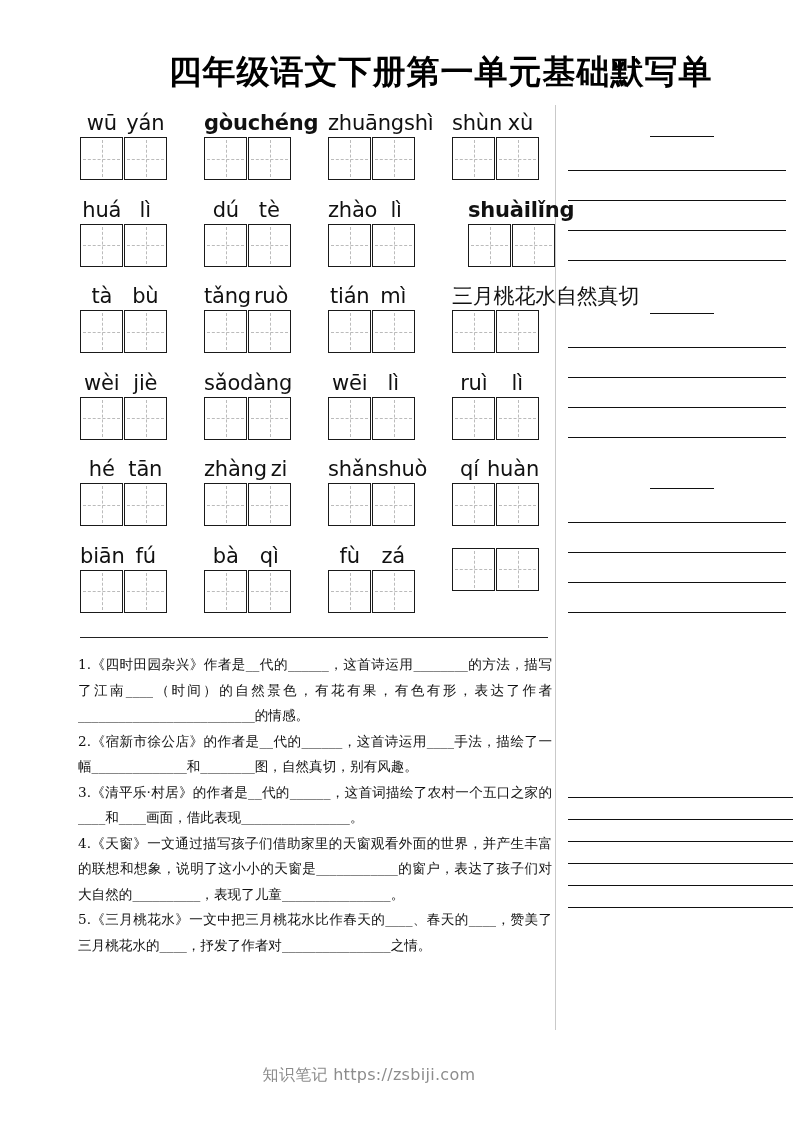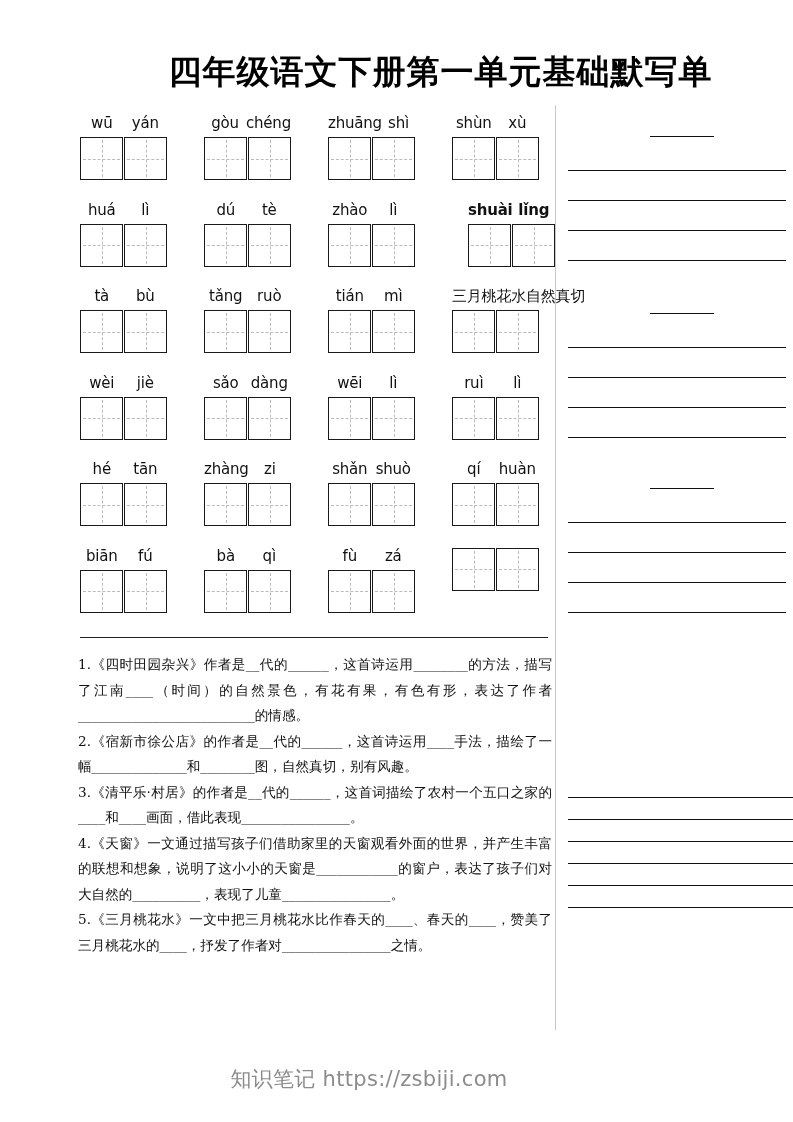--- a/index.html
+++ b/index.html
@@ -64,21 +64,21 @@
     top: 0;
   }
   .py-pair {
     display: flex;
     width: 100%;
   }
   .py {
     flex: 1 1 0;
     text-align: center;
     font-family: "DejaVu Sans", "Liberation Sans", sans-serif;
-    font-size: 15px;
+    font-size: 21px;
     line-height: 22px;
     color: #111;
     white-space: nowrap;
     letter-spacing: -0.2px;
   }
   .box-pair {
     display: flex;
     margin-top: 3px;
   }
   .tzg {
@@ -221,21 +221,21 @@
   .prompt-block { margin-bottom: 6px; }
 
   
   .watermark {
     position: absolute;
     left: 0;
     top: 1065px;
     width: 650px;
     text-align: center;
     font-family: "DejaVu Sans", "Liberation Sans", sans-serif;
-    font-size: 21px;
+    font-size: 16px;
     color: #8c8c8c;
     letter-spacing: 0.3px;
   }
 </style>
 </head>
 <body>
 
 <div class="page">
 
   <div class="title">四年级语文下册第一单元基础默写单</div>
@@ -247,21 +247,21 @@
         <div class="grid-group" style="left: 0px; width: 87px;">
           <div class="py-pair">
             <div class="py">wū</div>
             <div class="py">yán</div>
           </div>
           <div class="box-pair">
             <div class="tzg"></div>
             <div class="tzg"></div>
           </div>
         </div>
-        <div class="grid-group" style="left: 124px; width: 87px;">
+        <div class="grid-group" style="left: 124px; width: 87px; font-weight: bold;">
           <div class="py-pair">
             <div class="py">gòu</div>
             <div class="py">chéng</div>
           </div>
           <div class="box-pair">
             <div class="tzg"></div>
             <div class="tzg"></div>
           </div>
         </div>
         <div class="grid-group" style="left: 248px; width: 87px;">

